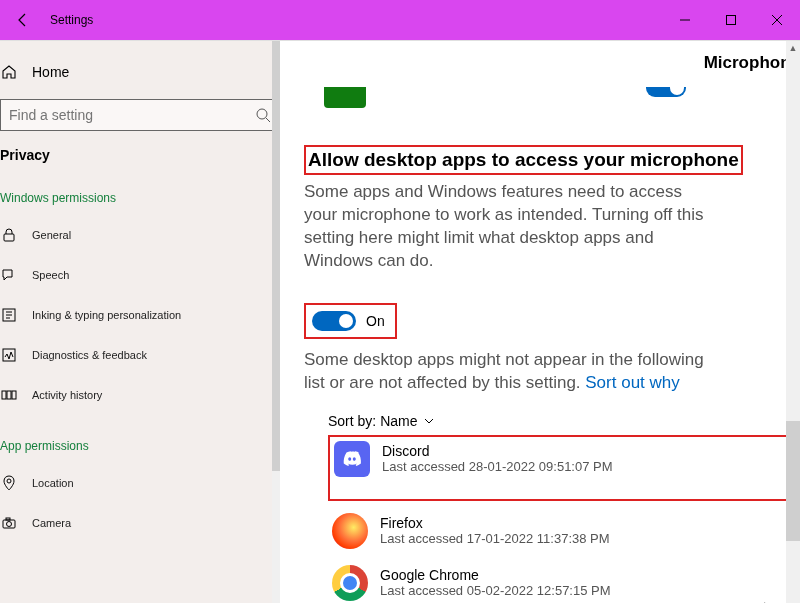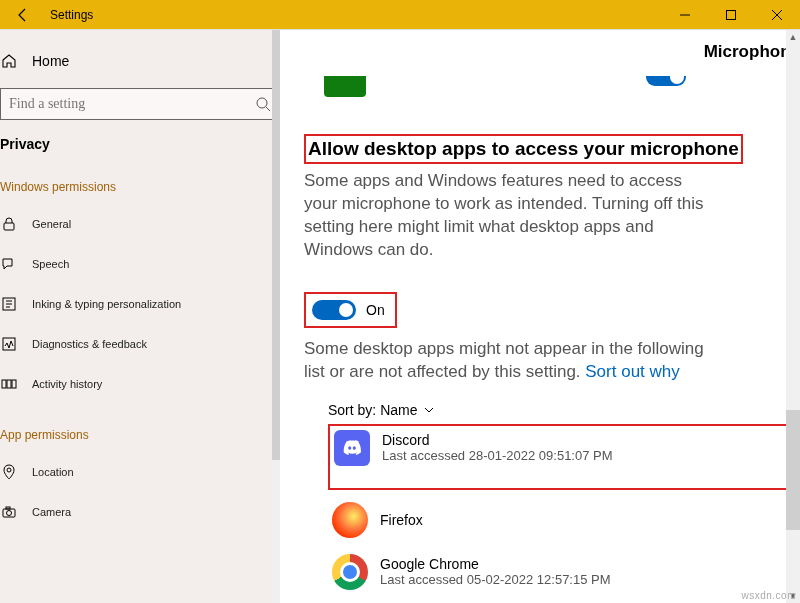--- a/index.html
+++ b/index.html
@@ -1,33 +1,33 @@
 <!DOCTYPE html>
 <html><head>
 <meta charset="utf-8">
 <style>
   * { box-sizing: border-box; margin: 0; padding: 0; font-family: "Segoe UI", Arial, sans-serif; }
   body { width: 800px; height: 603px; overflow: hidden; background: #fff; position: relative; }
 
-  .titlebar { height: 30px; display: flex; align-items: center; background: #eab308; border-bottom: 1px solid #e0e0e0; }
+  .titlebar { height: 41px; display: flex; align-items: center; background: #d946ef; border-bottom: 1px solid #e0e0e0; }
   .titlebar .back { width: 46px; height: 30px; display:flex; align-items:center; justify-content:center; }
   .titlebar .title { font-size: 12px; color: #000; margin-left: 4px; }
   .titlebar .win-controls { margin-left: auto; display: flex; }
   .titlebar .win-controls div { width: 46px; height: 30px; display:flex; align-items:center; justify-content:center; font-size: 12px; }
 
   .main { display: flex; height: 573px; }
   .sidebar { width: 280px; background: rgba(235,228,225,0.62); padding: 14px 0 0 0; position: relative; }
   .sidebar-inner { padding: 0 0; }
   .home-row { display:flex; align-items:center; height: 34px; font-size: 14px; margin-bottom: 10px; }
   .home-row .icon { width: 18px; margin-right: 14px; display:flex; align-items:center; justify-content:center; }
   .search-box { display:flex; align-items:center; border: 1px solid #666; height: 32px; background: rgba(255,255,255,0.55); padding: 0 8px; margin-bottom: 16px; }
-  .search-box input { flex:1; border:none; background:transparent; font-size: 14px; outline: none; color:#555;font-family:Liberation Serif, serif; }
+  .search-box input { flex:1; border:none; background:transparent; font-size: 14px; outline: none; color:#555; }
   .search-box .sicon { width:16px; height:16px; }
   .cat-title { font-weight: 600; font-size: 14px; margin-bottom: 28px; display:block; }
-  .group-header { font-size: 12px; color: #a16207; margin: 0 0 10px 0; }
+  .group-header { font-size: 12px; color: #15803d; margin: 0 0 10px 0; }
   .nav-item { display:flex; align-items:center; height: 40px; font-size: 11px; color:#222; cursor:pointer; }
   .nav-item .icon { width: 18px; margin-right: 14px; display:flex; align-items:center; justify-content:center; }
   .group-gap { height: 24px; }
   .scrollbar-track { position:absolute; right:0; top:0; width:8px; height:100%; background:#f0f0f0; }
   .scrollbar-thumb { position:absolute; right:0; top:0; width:8px; height:75%; background:#cfcfcf; }
 
   .content { flex:1; padding: 0 0 0 24px; overflow: hidden; position: relative; }
   .content h1 { font-size: 17px; font-weight: 600; margin: 12px 0 14px 8px; text-align: right; }
   .truncated-app { display:flex; align-items:center; height: 28px; overflow:hidden; margin-left: 20px; margin-bottom: 30px; position:relative; }
   .app-icon-box { width: 42px; height: 42px; display:flex; align-items:center; justify-content:center; border-radius:4px; }
@@ -246,20 +246,21 @@
         <div class="texts">
           <span class="app-name">Discord</span>
           <span class="app-sub">Last accessed 28-01-2022 09:51:07 PM</span>
         </div>
       </div>
 
       <div class="app-row">
         <div class="app-icon-box firefox-ico"></div>
         <div class="texts">
           <span class="app-name">Firefox</span>
+          <span class="app-sub">Last accessed 17-01-2022 11:37:38 PM</span>
         </div>
       </div>
 
       <div class="app-row">
         <div class="app-icon-box chrome-ico"></div>
         <div class="texts">
           <span class="app-name">Google Chrome</span>
           <span class="app-sub">Last accessed 05-02-2022 12:57:15 PM</span>
         </div>
       </div>

